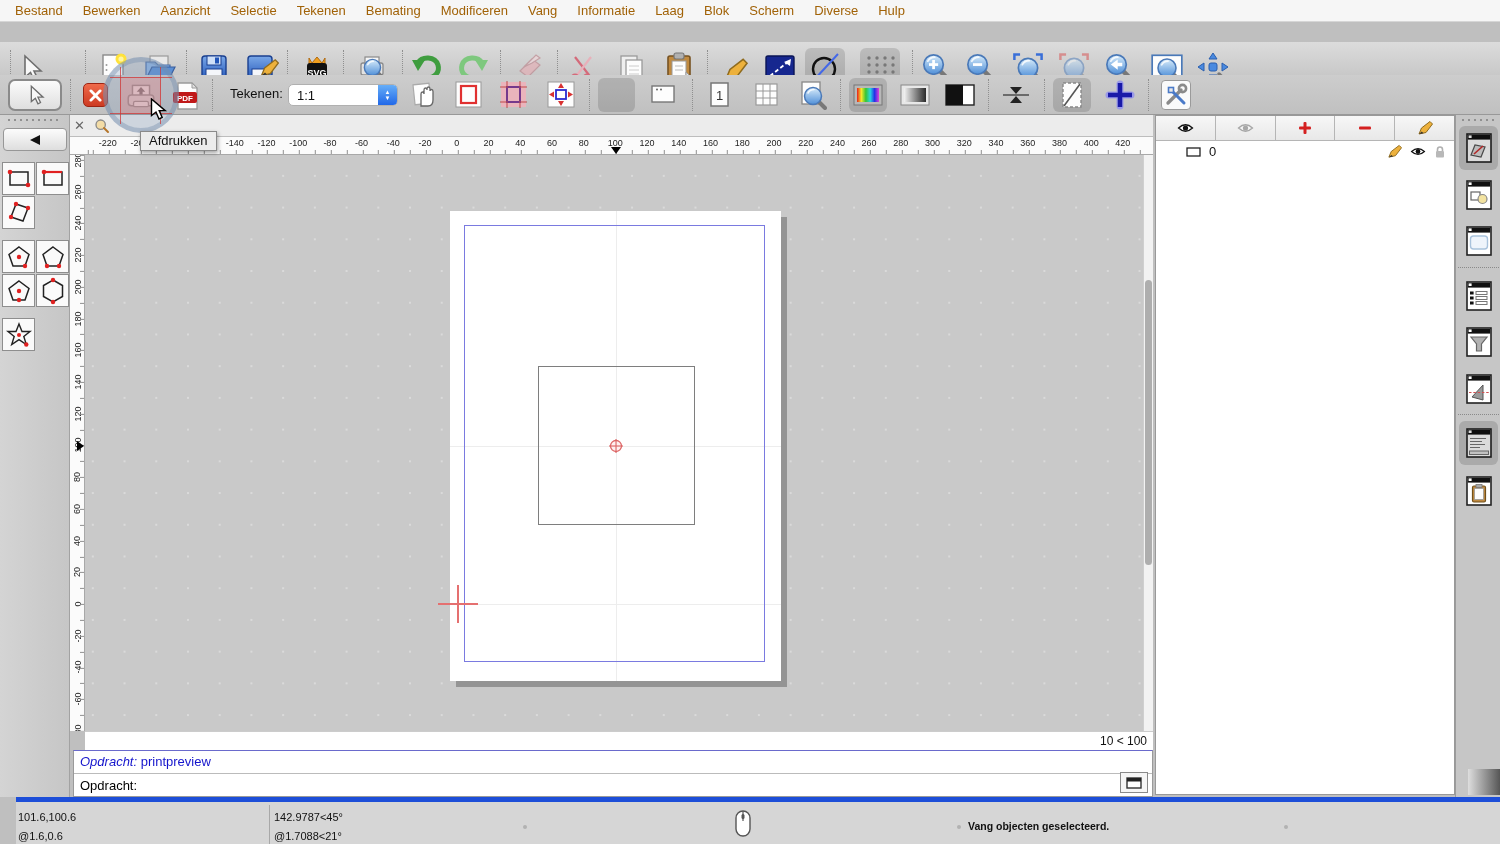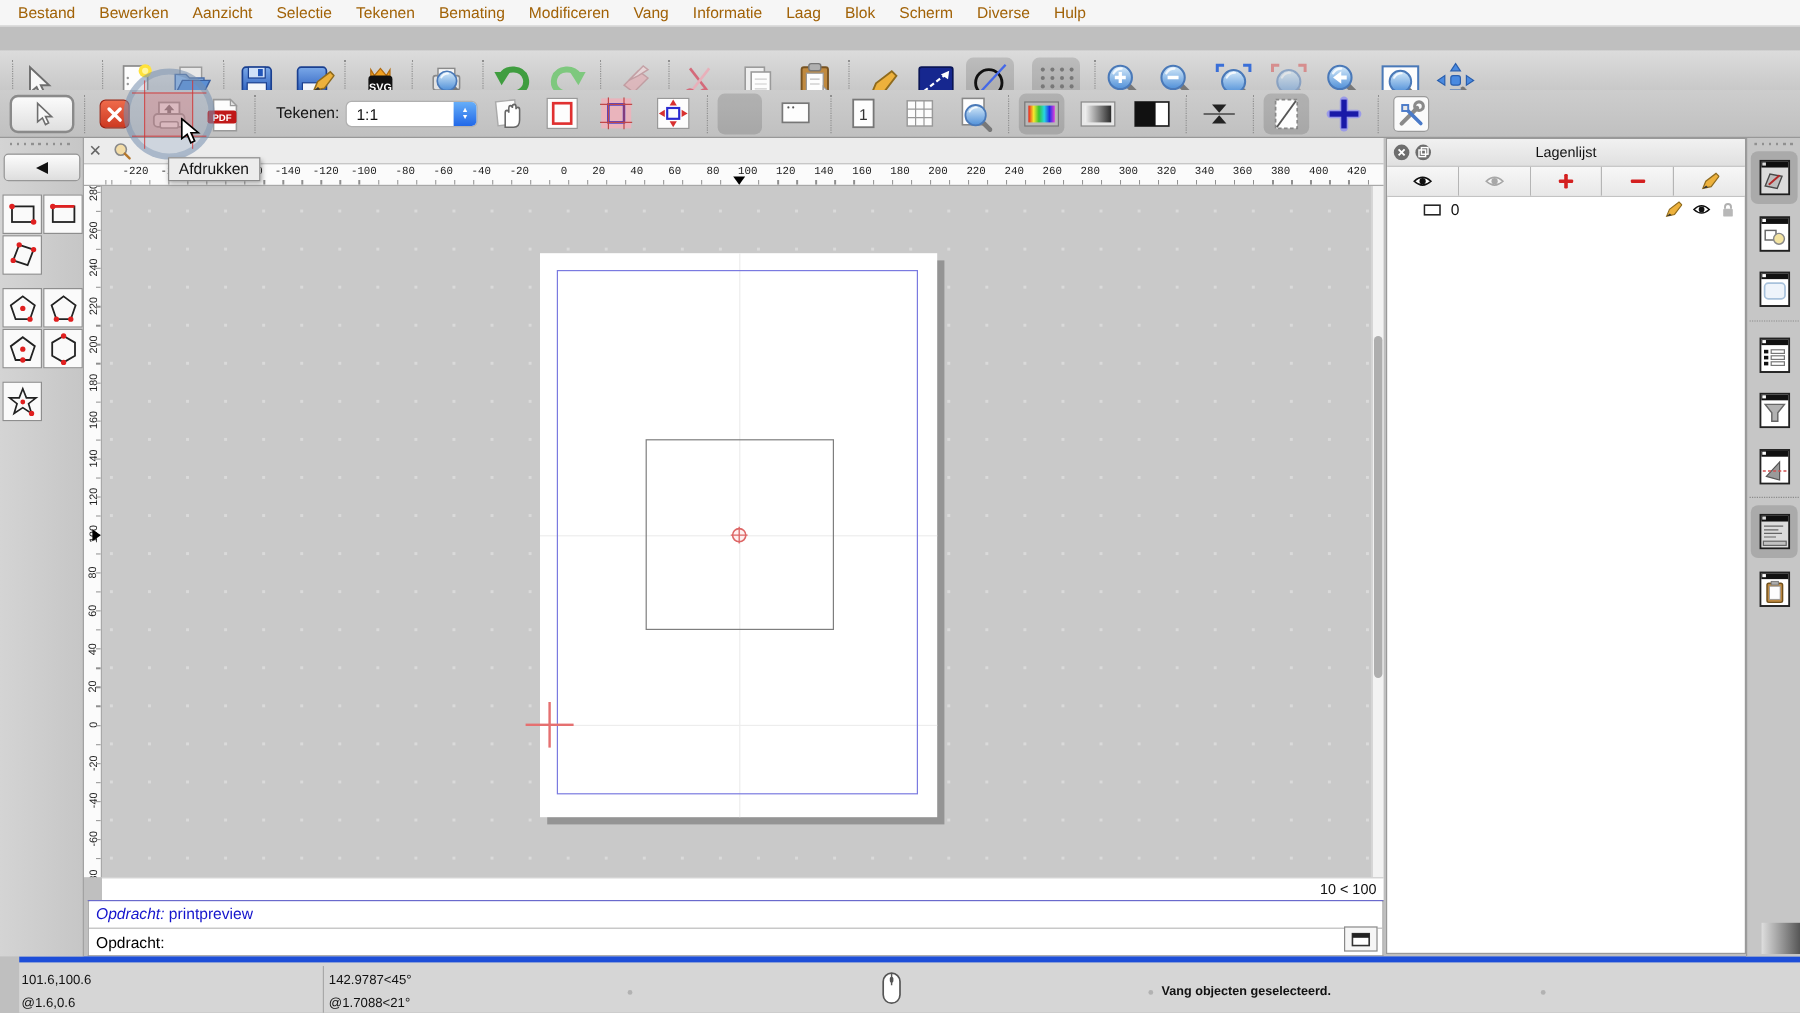--- a/index.html
+++ b/index.html
@@ -29,21 +29,21 @@
   .pinksq{left:120px;top:77px;width:41px;height:37px;background:rgba(240,120,120,.32);z-index:51;}
   .tooltip{left:140px;top:131px;background:#ececec;border:1px solid #8a8a8a;box-shadow:1px 2px 4px rgba(0,0,0,.35);padding:1px 8px 2px;font-size:13px;color:#111;z-index:60;white-space:nowrap;}
   .cursor{left:150px;top:98px;z-index:70;}
   
   .titlebar{left:70px;top:115px;width:1083px;height:22px;background:#ececec;border-bottom:1px solid #bdbdbd;box-sizing:border-box;}
   .titlebar .title{position:absolute;left:0;right:0;top:3px;text-align:center;font-size:12px;color:#111;}
   .tclose{position:absolute;left:4px;top:3px;font-size:13px;color:#666;}
   .corner{left:70px;top:137px;width:15px;height:18px;background:#fbfbfb;border-bottom:1px solid #a8a8a8;box-sizing:border-box;}
   .hruler{left:85px;top:137px;width:1068px;height:18px;background:#fbfbfb;border-bottom:1px solid #a8a8a8;box-sizing:border-box;overflow:hidden;}
   .hlabels{position:absolute;left:7px;top:1px;display:flex;}
-  .hlabels span{width:31.72px;flex:none;text-align:right;font-size:9px;color:#222;font-family:Liberation Mono, monospace;}
+  .hlabels span{width:31.72px;flex:none;text-align:center;font-size:9px;color:#222;}
   .hticks{position:absolute;left:0;right:0;bottom:0;height:4px;background:repeating-linear-gradient(90deg,#8f8f8f 0 1px,transparent 1px 15.86px);background-position:7.8px 0;}
   .hmarker{position:absolute;left:526px;bottom:0;width:0;height:0;border-left:5px solid transparent;border-right:5px solid transparent;border-top:7px solid #000;}
   .vruler{left:70px;top:155px;width:15px;height:576px;background:#fbfbfb;border-right:1px solid #a8a8a8;box-sizing:border-box;overflow:hidden;}
   .vlabels{position:absolute;left:0;top:-10.9px;width:15px;}
   .vslot{height:31.72px;display:flex;align-items:center;justify-content:center;}
   .vslot span{transform:rotate(-90deg);font-size:9px;color:#222;white-space:nowrap;}
   .vticks{position:absolute;top:0;bottom:0;right:0;width:4px;background:repeating-linear-gradient(180deg,#8f8f8f 0 1px,transparent 1px 15.86px);background-position:0 4.9px;}
   .vmarker{position:absolute;right:0;top:286px;width:0;height:0;border-top:5px solid transparent;border-bottom:5px solid transparent;border-left:7px solid #000;}
   .canvas{left:85px;top:155px;width:1058px;height:576px;background:#c9c9c9;background-image:radial-gradient(circle,#dadada 1.2px,transparent 1.4px);background-size:31.72px 31.72px;background-position:23.7px 5px;overflow:hidden;}
   .page{position:absolute;left:365px;top:56px;width:331px;height:470px;background:#fff;box-shadow:6px 6px 0 #949494;}
@@ -722,32 +722,20 @@
       <rect x="2" y="1" width="14" height="25" rx="7" fill="#fff" stroke="#555" stroke-width="1.4"></rect>
       <line x1="9" y1="1" x2="9" y2="11" stroke="#555" stroke-width="1.2"></line>
       <rect x="7.5" y="4" width="3" height="5" rx="1.5" fill="#555"></rect>
     </svg>
   <div class="sdot" style="left:941px;top:23px"></div>
   <div class="seltext">Vang objecten geselecteerd.</div>
   <div class="sdot" style="left:1268px;top:23px"></div>
 </div>
 
 <div class="abs panel">
-  <div class="phead">
-    <svg class="abs" style="left:5px;top:4px" width="14" height="14" viewBox="0 0 14 14">
-        <circle cx="7" cy="7" r="6.5" fill="#6e6e6e"></circle>
-        <path d="M4.5 4.5 L9.5 9.5 M9.5 4.5 L4.5 9.5" stroke="#fff" stroke-width="1.6"></path>
-      </svg>
-    <svg class="abs" style="left:23px;top:4px" width="14" height="14" viewBox="0 0 14 14">
-        <circle cx="7" cy="7" r="6.5" fill="#6e6e6e"></circle>
-        <rect x="3.5" y="5" width="5.5" height="5.5" fill="none" stroke="#fff" stroke-width="1.2"></rect>
-        <rect x="5.5" y="3" width="5.5" height="5.5" fill="none" stroke="#fff" stroke-width="1.2"></rect>
-      </svg>
-    <div class="ptitle">Lagenlijst</div>
-  </div>
   <div class="ptool">
     <div class="pbtn">
         <svg width="17" height="12" viewBox="0 0 16 12">
           <use href="#eyeG"></use>
         </svg>
       </div>
     <div class="pbtn">
         <svg width="17" height="12" viewBox="0 0 16 12" opacity=".32">
           <use href="#eyeG"></use>
         </svg>

